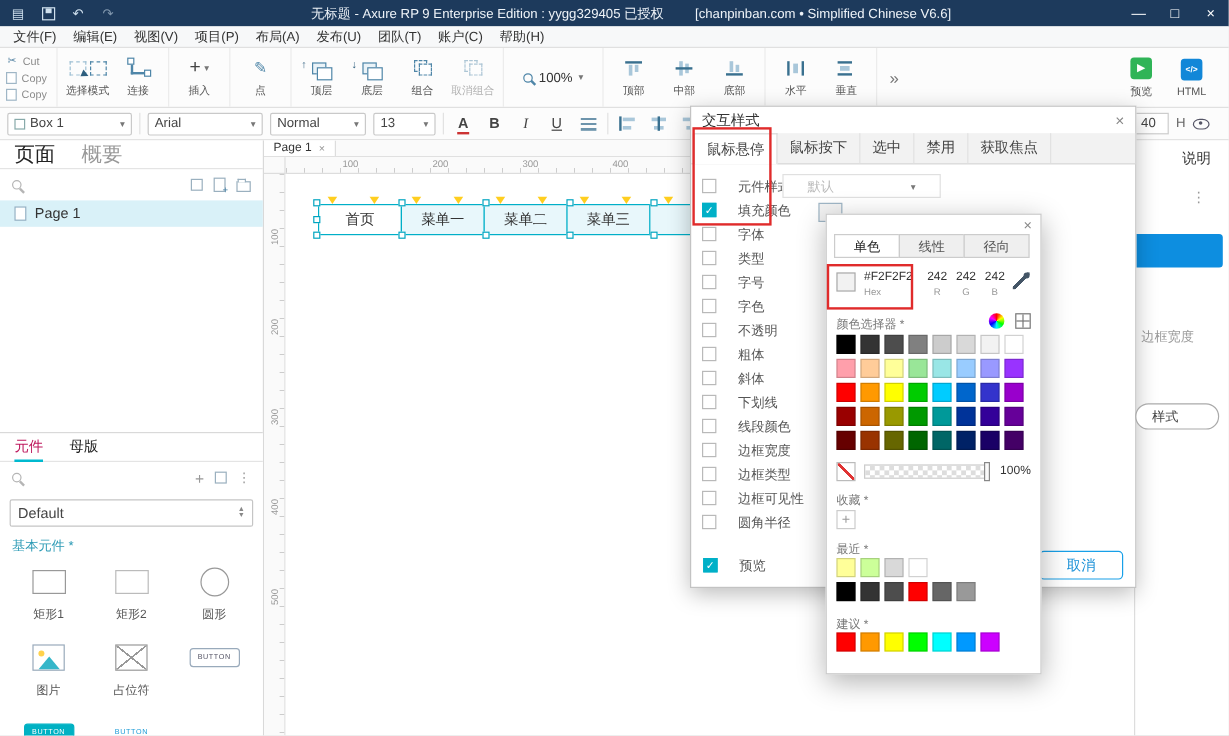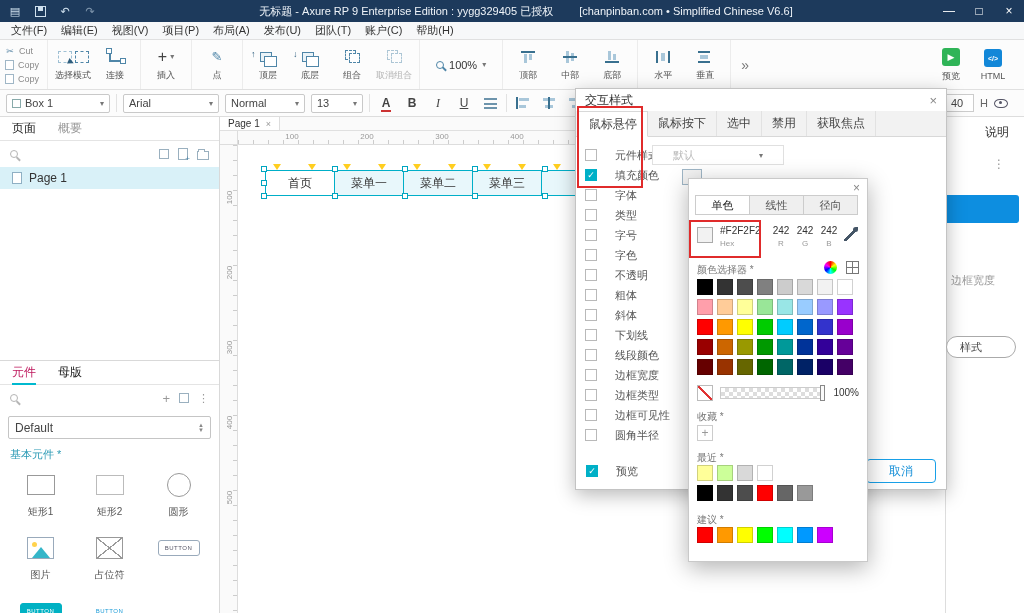--- a/index.html
+++ b/index.html
@@ -79,21 +79,21 @@
 .fmt-U{text-decoration:underline}
 .fmt-bars{width:13px;height:11px;background:repeating-linear-gradient(to bottom,#6d94ac 0 2px,transparent 2px 4.5px)}
 .right-cluster{margin-left:auto;display:flex;align-items:center;gap:6px;padding-right:10px}
 .num-input{width:34px;height:18px;border:1px solid #ccc;font-size:11px;display:flex;align-items:center;justify-content:center;color:#444;background:#fff}
 .hlbl{font-size:11px;color:#666}
 .ic-eye{width:14px;height:9px;border:1.5px solid #556;border-radius:50% / 60%;position:relative}
 .ic-eye::after{content:"";position:absolute;left:4px;top:1.5px;width:3px;height:3px;border-radius:50%;background:#556}
 
 
 .sidebar{position:absolute;top:117px;left:0;width:220px;bottom:0;background:#fff;border-right:1px solid #d9d9d9}
-.pg-tabs{height:24px;border-bottom:1px solid #e4e4e4;display:flex;align-items:center;padding:0 12px;gap:22px;font-size:12px}
+.pg-tabs{height:24px;border-bottom:1px solid #e4e4e4;display:flex;align-items:center;padding:0 12px;gap:22px;font-size:17px}
 .tab-dark{color:#222}
 .tab-gray{color:#999}
 .srow{height:26px;display:flex;align-items:center;padding:0 10px;gap:6px;color:#999}
 .srow .right{margin-left:auto;display:flex;gap:9px;align-items:center}
 .ic-search2{position:relative;width:8px;height:8px;border:1.5px solid #b5b5b5;border-radius:50%}
 .ic-search2::after{content:"";position:absolute;width:5px;height:1.5px;background:#b5b5b5;transform:rotate(45deg);right:-4px;bottom:-2px}
 .ic-pageadd{width:10px;height:12px;border:1px solid #9ab0bf;position:relative;background:#fff}
 .ic-pageadd::after{content:"+";position:absolute;right:-3px;bottom:-4px;font-size:8px;color:#4f86a8}
 .ic-folderadd{width:12px;height:9px;border:1px solid #9ab0bf;position:relative;background:#fff;margin-top:2px}
 .ic-folderadd::before{content:"";position:absolute;top:-3px;left:0;width:5px;height:2px;border:1px solid #9ab0bf;border-bottom:none;background:#fff}

